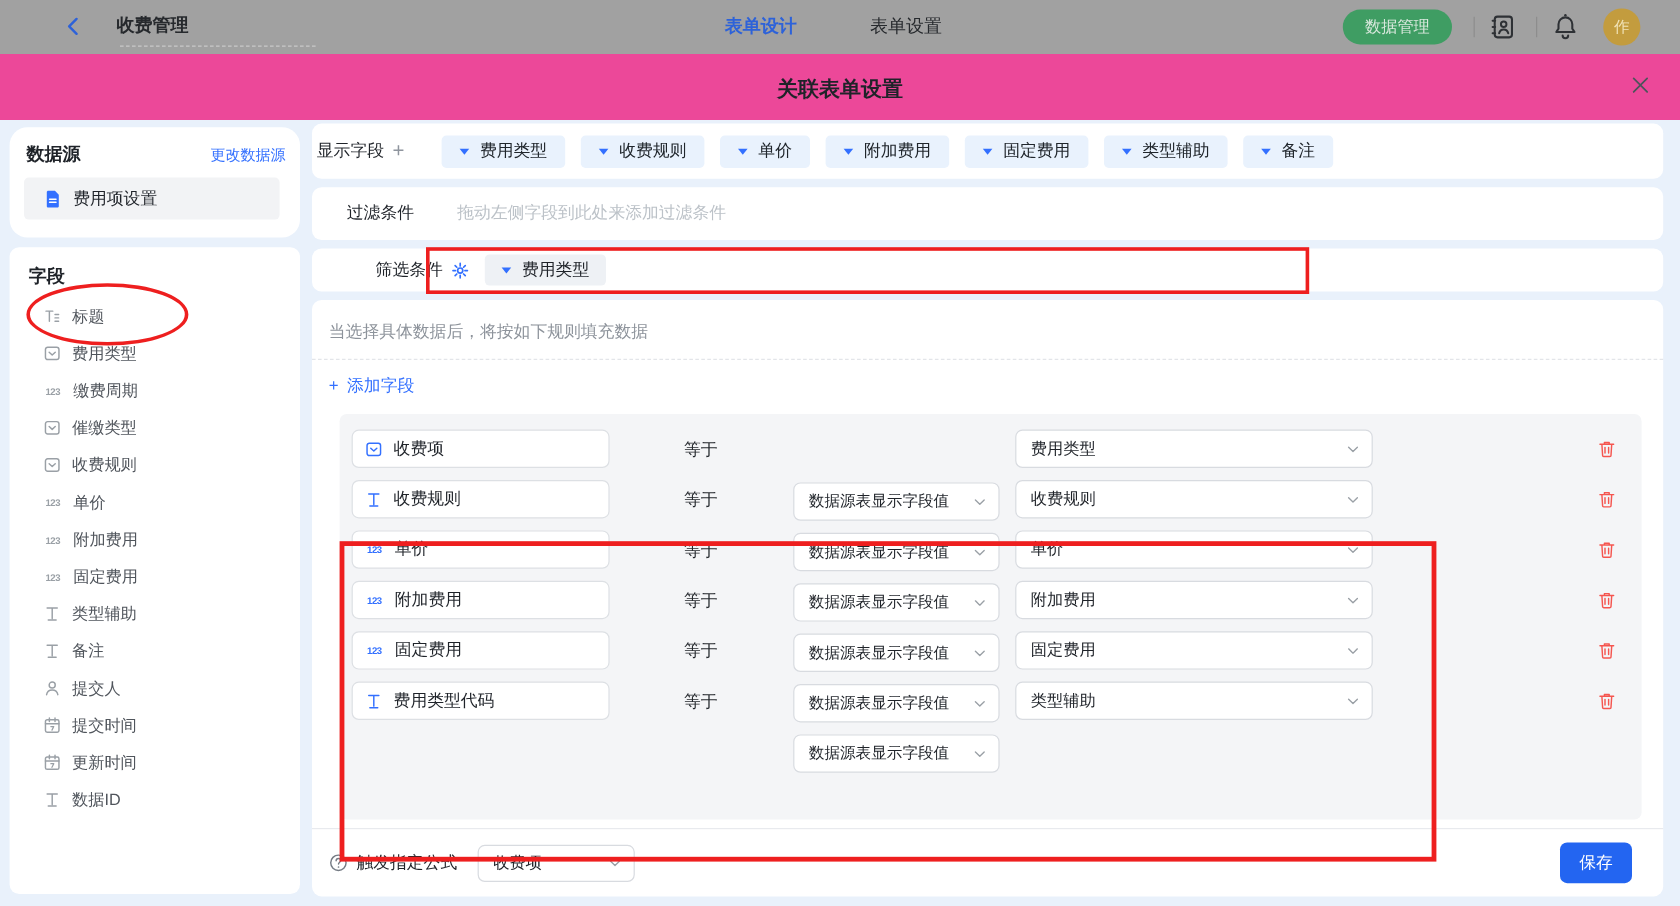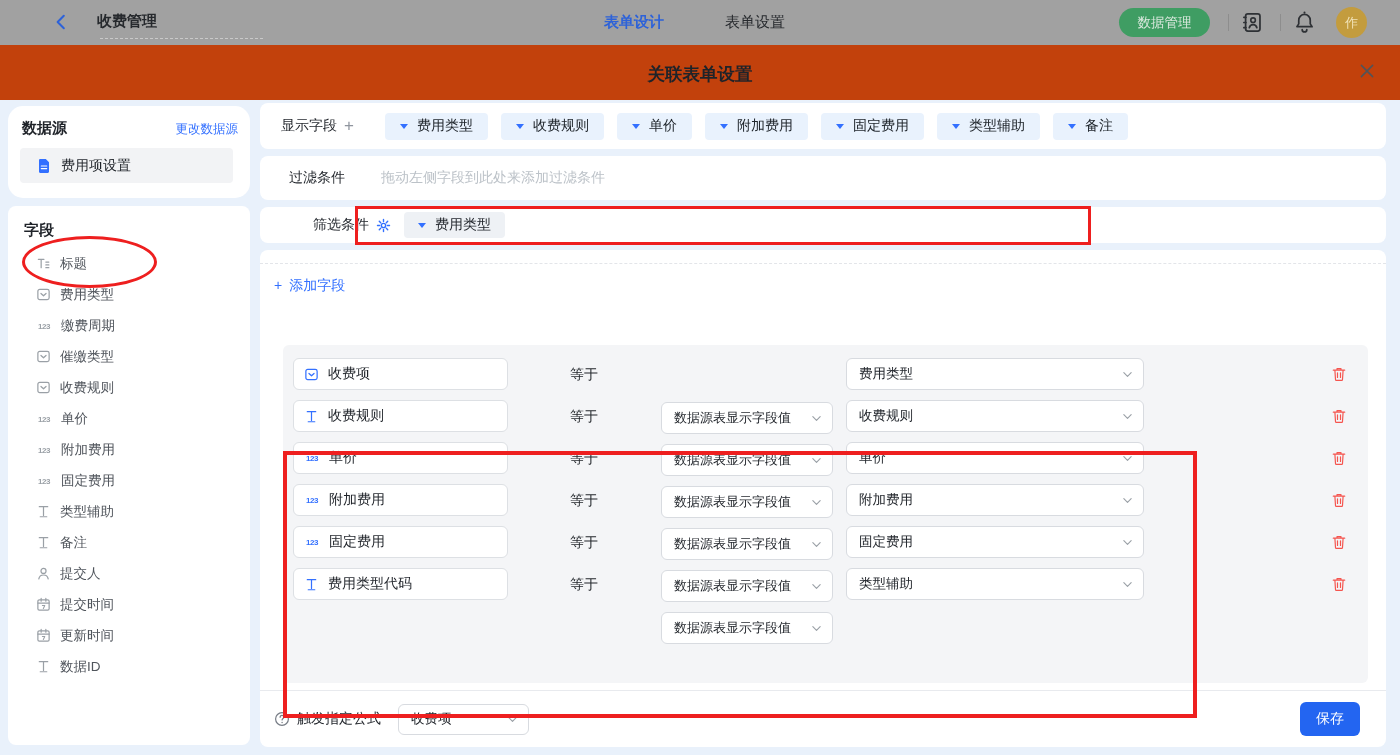--- a/index.html
+++ b/index.html
@@ -13,41 +13,41 @@
   .tb-title { position:absolute; left:97px; top:12px; font-size:15px; color:#26292d; font-weight:bold; }
   .tb-dash { position:absolute; left:100px; top:38px; width:163px; border-bottom:1px dashed #c9c9c9; }
   .tb-tab1 { position:absolute; left:604px; top:13px; font-size:15px; color:#2d62d9; font-weight:bold; cursor:pointer; }
   .tb-tab2 { position:absolute; left:725px; top:13px; font-size:15px; color:#26292d; cursor:pointer; }
   .tb-pill { position:absolute; left:1119px; top:8px; width:91px; height:29px; border-radius:15px; background:#3f9d63; color:#d9e8dd; font-size:13.5px; display:flex; align-items:center; justify-content:center; cursor:pointer; }
   .tb-div { position:absolute; top:14px; width:1px; height:17px; background:#8d8d8d; }
   .tb-ic { position:absolute; top:11px; width:23px; height:23px; color:#2e3135; cursor:pointer; }
   .tb-avatar { position:absolute; left:1336px; top:7px; width:31px; height:31px; border-radius:50%; background:#c39c3e; color:#f1e3b8; font-size:13px; display:flex; align-items:center; justify-content:center; cursor:pointer; }
 
   
-  .mhead { position:absolute; left:0; top:45px; width:1400px; height:72px; background:#c2410c; }
+  .mhead { position:absolute; left:0; top:45px; width:1400px; height:72px; background:#ec4899; }
   .mtitle { position:absolute; left:0; top:17px; width:100%; text-align:center; font-size:17.5px; font-weight:bold; color:#1f2329; }
   .mclose { position:absolute; right:24px; top:17px; width:18px; height:18px; color:#4e545b; cursor:pointer; }
 
   
   .mbody { position:absolute; left:0; top:100px; width:1400px; height:655px; background:#e9f1fb; }
   .card { position:absolute; background:#fff; border-radius:8px; }
 
   
   .sb1 { left:8px; top:6px; width:242px; height:92px;border-radius:15px; }
   .ds-head { display:flex; justify-content:space-between; align-items:baseline; padding:13px 12px 0 14px; }
   .ds-title { font-size:15px; font-weight:bold; }
   .ds-change { font-size:12.5px; color:#3370ff; cursor:pointer; }
   .ds-item { margin:10px 17px 0 12px; height:35px; background:#f2f3f5; border-radius:4px; display:flex; align-items:center; padding-left:16px; gap:9px; font-size:14px; cursor:pointer; }
   .sb2 { left:8px; top:106px; width:242px; height:539px; }
   .fd-title { padding:15px 16px 8px 16px; font-size:15px; font-weight:bold; }
   .fd-item { height:31px; display:flex; align-items:center; padding:0 28px; gap:9px; font-size:13.5px; color:#50555c; cursor:pointer; }
   .fd-item .icn { color:#9aa0a6; flex:0 0 auto; }
 
   
-  .cA { left:260px; top:3px; width:1126px; height:46px; display:flex; align-items:center; padding:0 21px; }
+  .cA { left:260px; top:3px; width:1126px; height:46px; display:flex; align-items:center; padding:0 4px; }
   .cA-label { font-size:14px; }
   .cA-plus { font-size:17px; color:#8f959e; margin-left:7px; cursor:pointer; }
   .chips { display:flex; gap:13px; margin-left:31px; }
   .chip { height:27px; background:#e9f2fd; border-radius:4px; display:flex; align-items:center; padding:0 15px; gap:9px; font-size:14px; color:#20262c; cursor:pointer; }
   .tri { width:0; height:0; border:4.5px solid transparent; border-top:5.5px solid #3370ff; margin-top:5px; }
 
   .cB { left:260px; top:56px; width:1126px; height:44px; display:flex; align-items:center; padding:0 29px; }
   .cB-label { font-size:14px; }
   .cB-ph { margin-left:36px; font-size:14px; color:#bcc2c8; flex:1; cursor:default; }
 
@@ -324,20 +324,21 @@
     <svg class="icn cC-gear">
         <use href="#i-gear"></use>
       </svg>
     <div class="chip-gray">
         <span class="tri"></span>
         <span>费用类型</span>
       </div>
   </div>
 
   <div class="card cD">
+    <div class="hint">当选择具体数据后，将按如下规则填充数据</div>
     <div class="dash-div"></div>
     <div class="add-field">
       <span>+</span>
       <span>添加字段</span>
     </div>
 
     <div class="rules-panel">
 
       <div class="rr">
         <div class="name-box">

